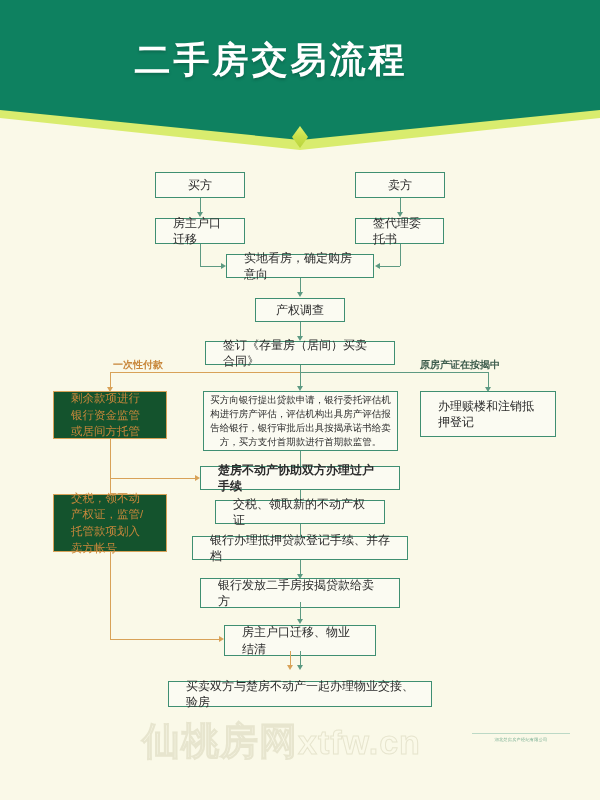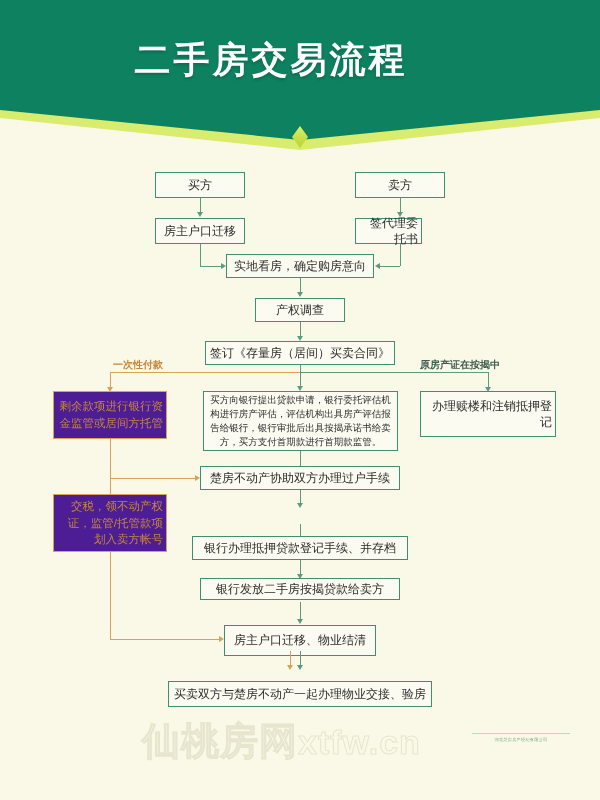--- a/index.html
+++ b/index.html
@@ -24,25 +24,25 @@
     background:linear-gradient(180deg,#dff06a 0%,#c9e04a 48%,#b9d43c 100%);
     clip-path:polygon(50% 0,100% 50%,50% 100%,0 50%);
   }
 
   
   .box{
     position:absolute;box-sizing:border-box;
     border:1px solid #3f8f72;background:#fbfbf2;
     color:#2c2c2c;font-size:12px;line-height:1.35;
     display:flex;align-items:center;justify-content:center;
-    text-align:right;padding:2px 3px;
+    text-align:left;padding:2px 17px;
   }
   .box.para{font-size:9.5px;line-height:1.5;text-align:center;padding:4px 6px;}
   .box.orange{
-    border:1px solid #d8a258;background:#4c1d95;color:#c8873b;
+    border:1px solid #d8a258;background:#14532d;color:#c8873b;
     font-size:11.5px;line-height:1.45;
   }
 
   
   .ln{position:absolute;background:#5d9a82;}
   .ln.v{width:1px;}
   .ln.h{height:1px;}
   .ln.o{background:#d8a258;}
 
   .arw{position:absolute;width:0;height:0;}
@@ -92,21 +92,21 @@
 
   <div class="box" style="left:155px;top:172px;width:90px;height:26px;">买方</div>
   <div class="box" style="left:355px;top:172px;width:90px;height:26px;">卖方</div>
 
   <div class="ln v" style="left:200px;top:198px;height:15px;"></div>
   <div class="arw down" style="left:196.5px;top:212px;"></div>
   <div class="ln v" style="left:400px;top:198px;height:15px;"></div>
   <div class="arw down" style="left:396.5px;top:212px;"></div>
 
   <div class="box" style="left:155px;top:218px;width:90px;height:26px;">房主户口迁移</div>
-  <div class="box" style="left:355px;top:218px;width:67px;height:26px;">签代理委托书</div>
+  <div class="box" style="left:355px;top:218px;width:89px;height:26px;">签代理委托书</div>
 
   <div class="ln v" style="left:200px;top:244px;height:22px;"></div>
   <div class="ln h" style="left:200px;top:266px;width:22px;"></div>
   <div class="arw right" style="left:221px;top:262.5px;"></div>
 
   <div class="ln v" style="left:400px;top:244px;height:22px;"></div>
   <div class="ln h" style="left:378px;top:266px;width:22px;"></div>
   <div class="arw right" style="left:375px;top:262.5px;transform:rotate(180deg);"></div>
 
   <div class="box" style="left:226px;top:254px;width:148px;height:24px;">实地看房，确定购房意向</div>
@@ -140,37 +140,38 @@
 
   <div class="box" style="left:420px;top:391px;width:136px;height:46px;">办理赎楼和注销抵押登记</div>
 
   <div class="ln v" style="left:300px;top:451px;height:18px;"></div>
   <div class="arw down" style="left:296.5px;top:468px;"></div>
 
   <div class="ln v o" style="left:110px;top:439px;height:200px;"></div>
   <div class="ln h o" style="left:110px;top:478px;width:86px;"></div>
   <div class="arw o-right" style="left:195px;top:474.5px;"></div>
 
-  <div class="box" style="left:200px;top:466px;width:200px;height:24px;">楚房不动产协助双方办理过户手续</div>
+  <div class="box" style="left:200px;top:466px;width:200px;height:24px;font-weight:bold;">楚房不动产协助双方办理过户手续</div>
 
   <div class="ln v" style="left:300px;top:490px;height:14px;"></div>
   <div class="arw down" style="left:296.5px;top:503px;"></div>
 
+  <div class="box" style="left:215px;top:500px;width:170px;height:24px;">交税、领取新的不动产权证</div>
 
   <div class="ln v" style="left:300px;top:524px;height:14px;"></div>
   <div class="arw down" style="left:296.5px;top:537px;"></div>
 
   <div class="box orange" style="left:53px;top:494px;width:114px;height:58px;">交税，领不动产权证，监管/托管款项划入卖方帐号</div>
 
   <div class="box" style="left:192px;top:536px;width:216px;height:24px;">银行办理抵押贷款登记手续、并存档</div>
 
   <div class="ln v" style="left:300px;top:560px;height:15px;"></div>
   <div class="arw down" style="left:296.5px;top:574px;"></div>
 
-  <div class="box" style="left:200px;top:578px;width:200px;height:22px;">银行发放二手房按揭贷款给卖方</div>
+  <div class="box" style="left:200px;top:578px;width:200px;height:30px;">银行发放二手房按揭贷款给卖方</div>
 
   <div class="ln v" style="left:300px;top:602px;height:18px;"></div>
   <div class="arw down" style="left:296.5px;top:619px;"></div>
 
   <div class="ln h o" style="left:110px;top:639px;width:110px;"></div>
   <div class="arw o-right" style="left:219px;top:635.5px;"></div>
 
   <div class="box" style="left:224px;top:625px;width:152px;height:31px;">房主户口迁移、物业结清</div>
 
   <div class="ln v" style="left:300px;top:651px;height:15px;"></div>

